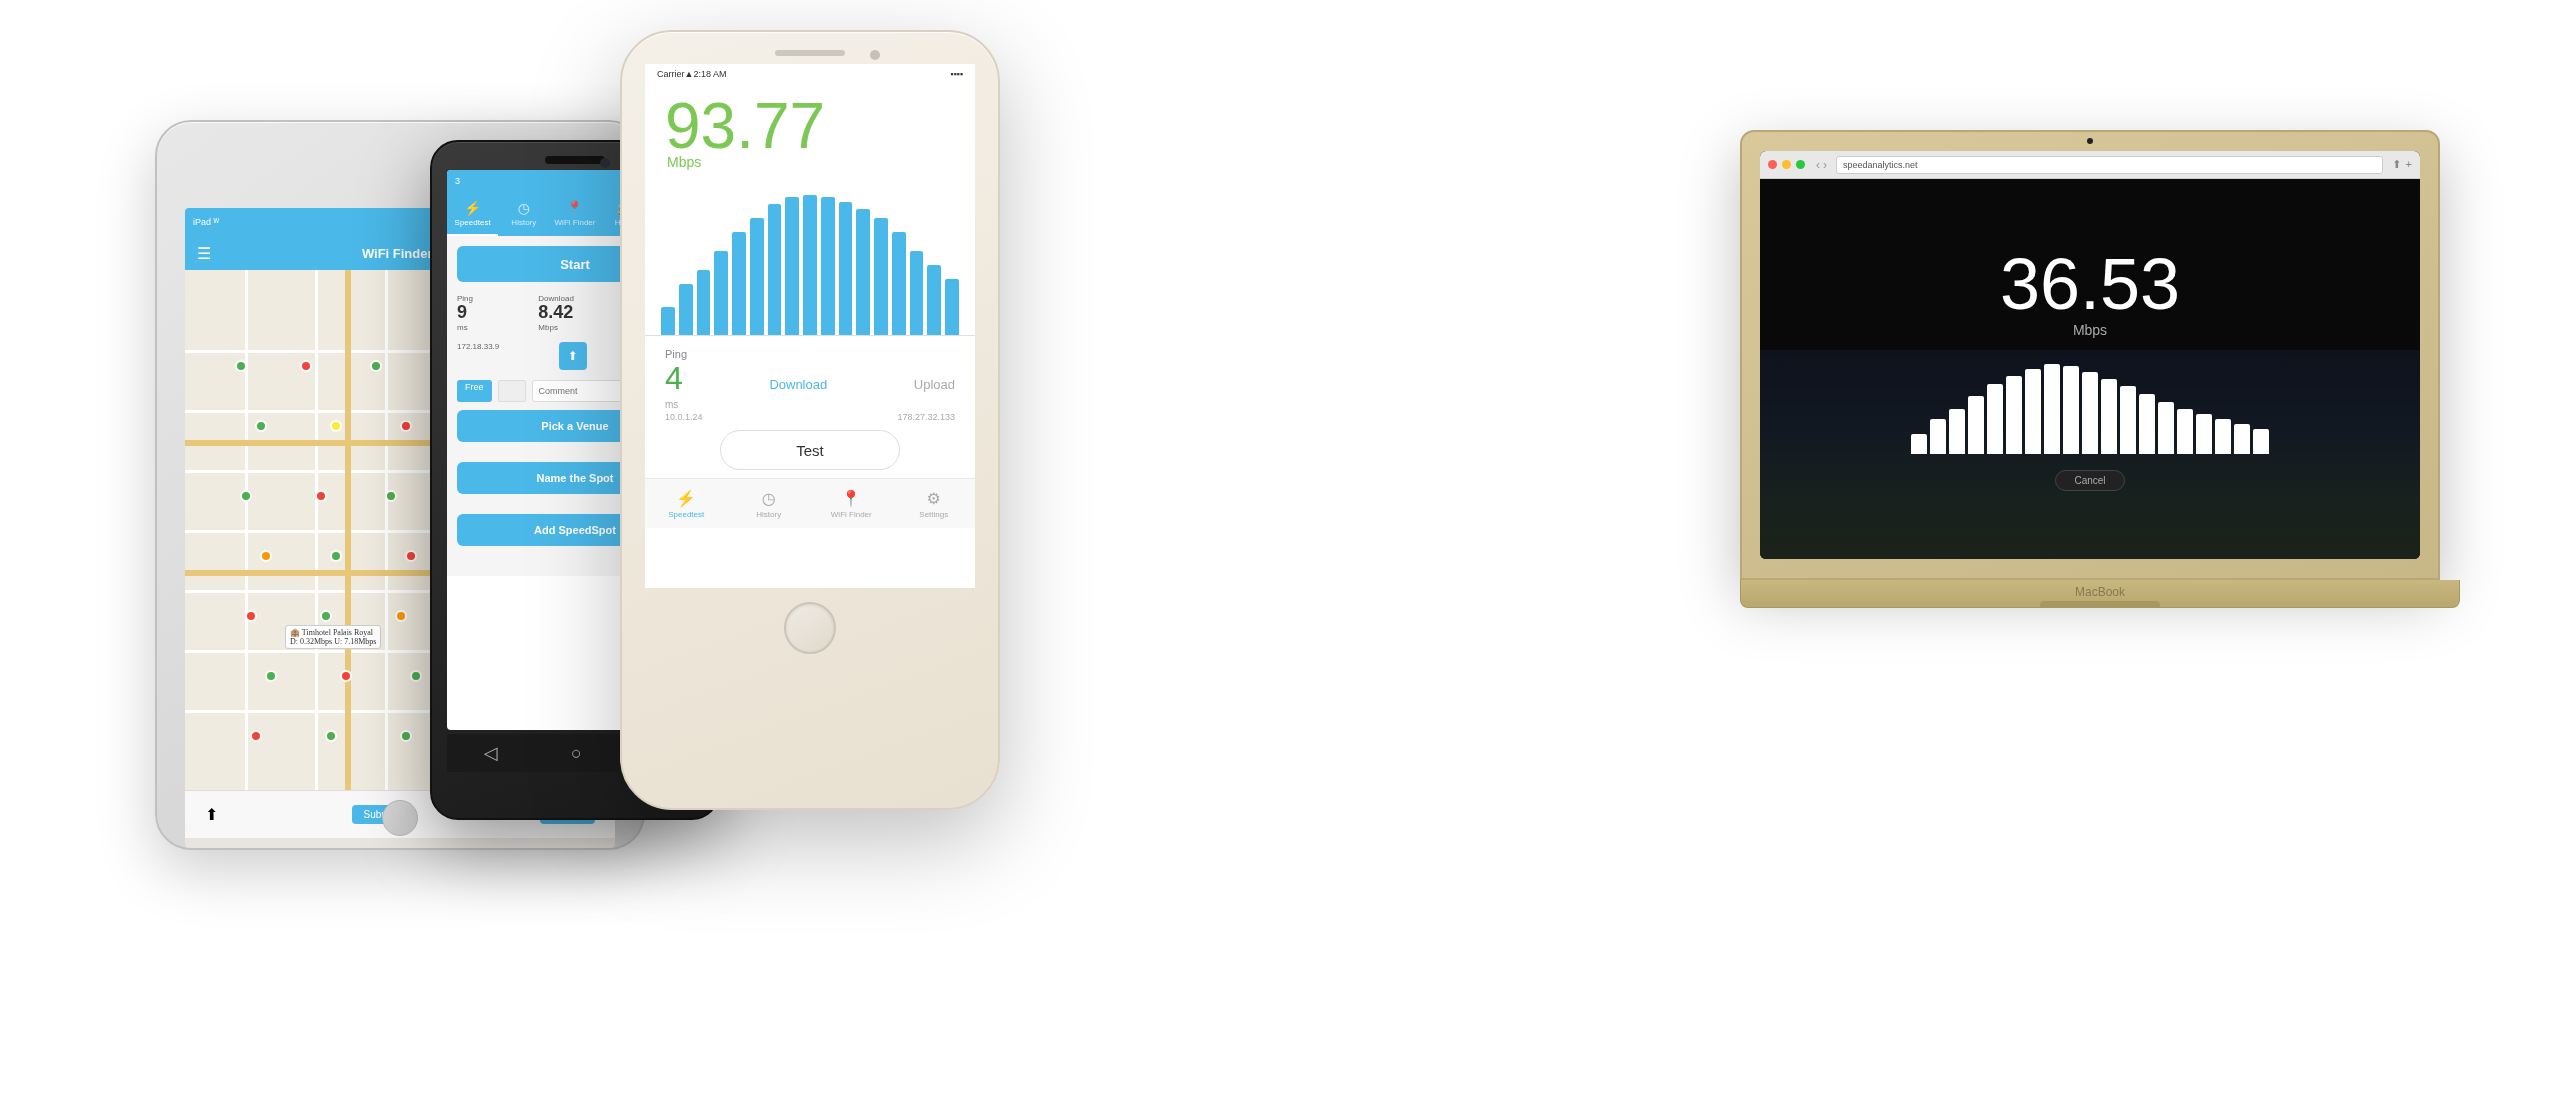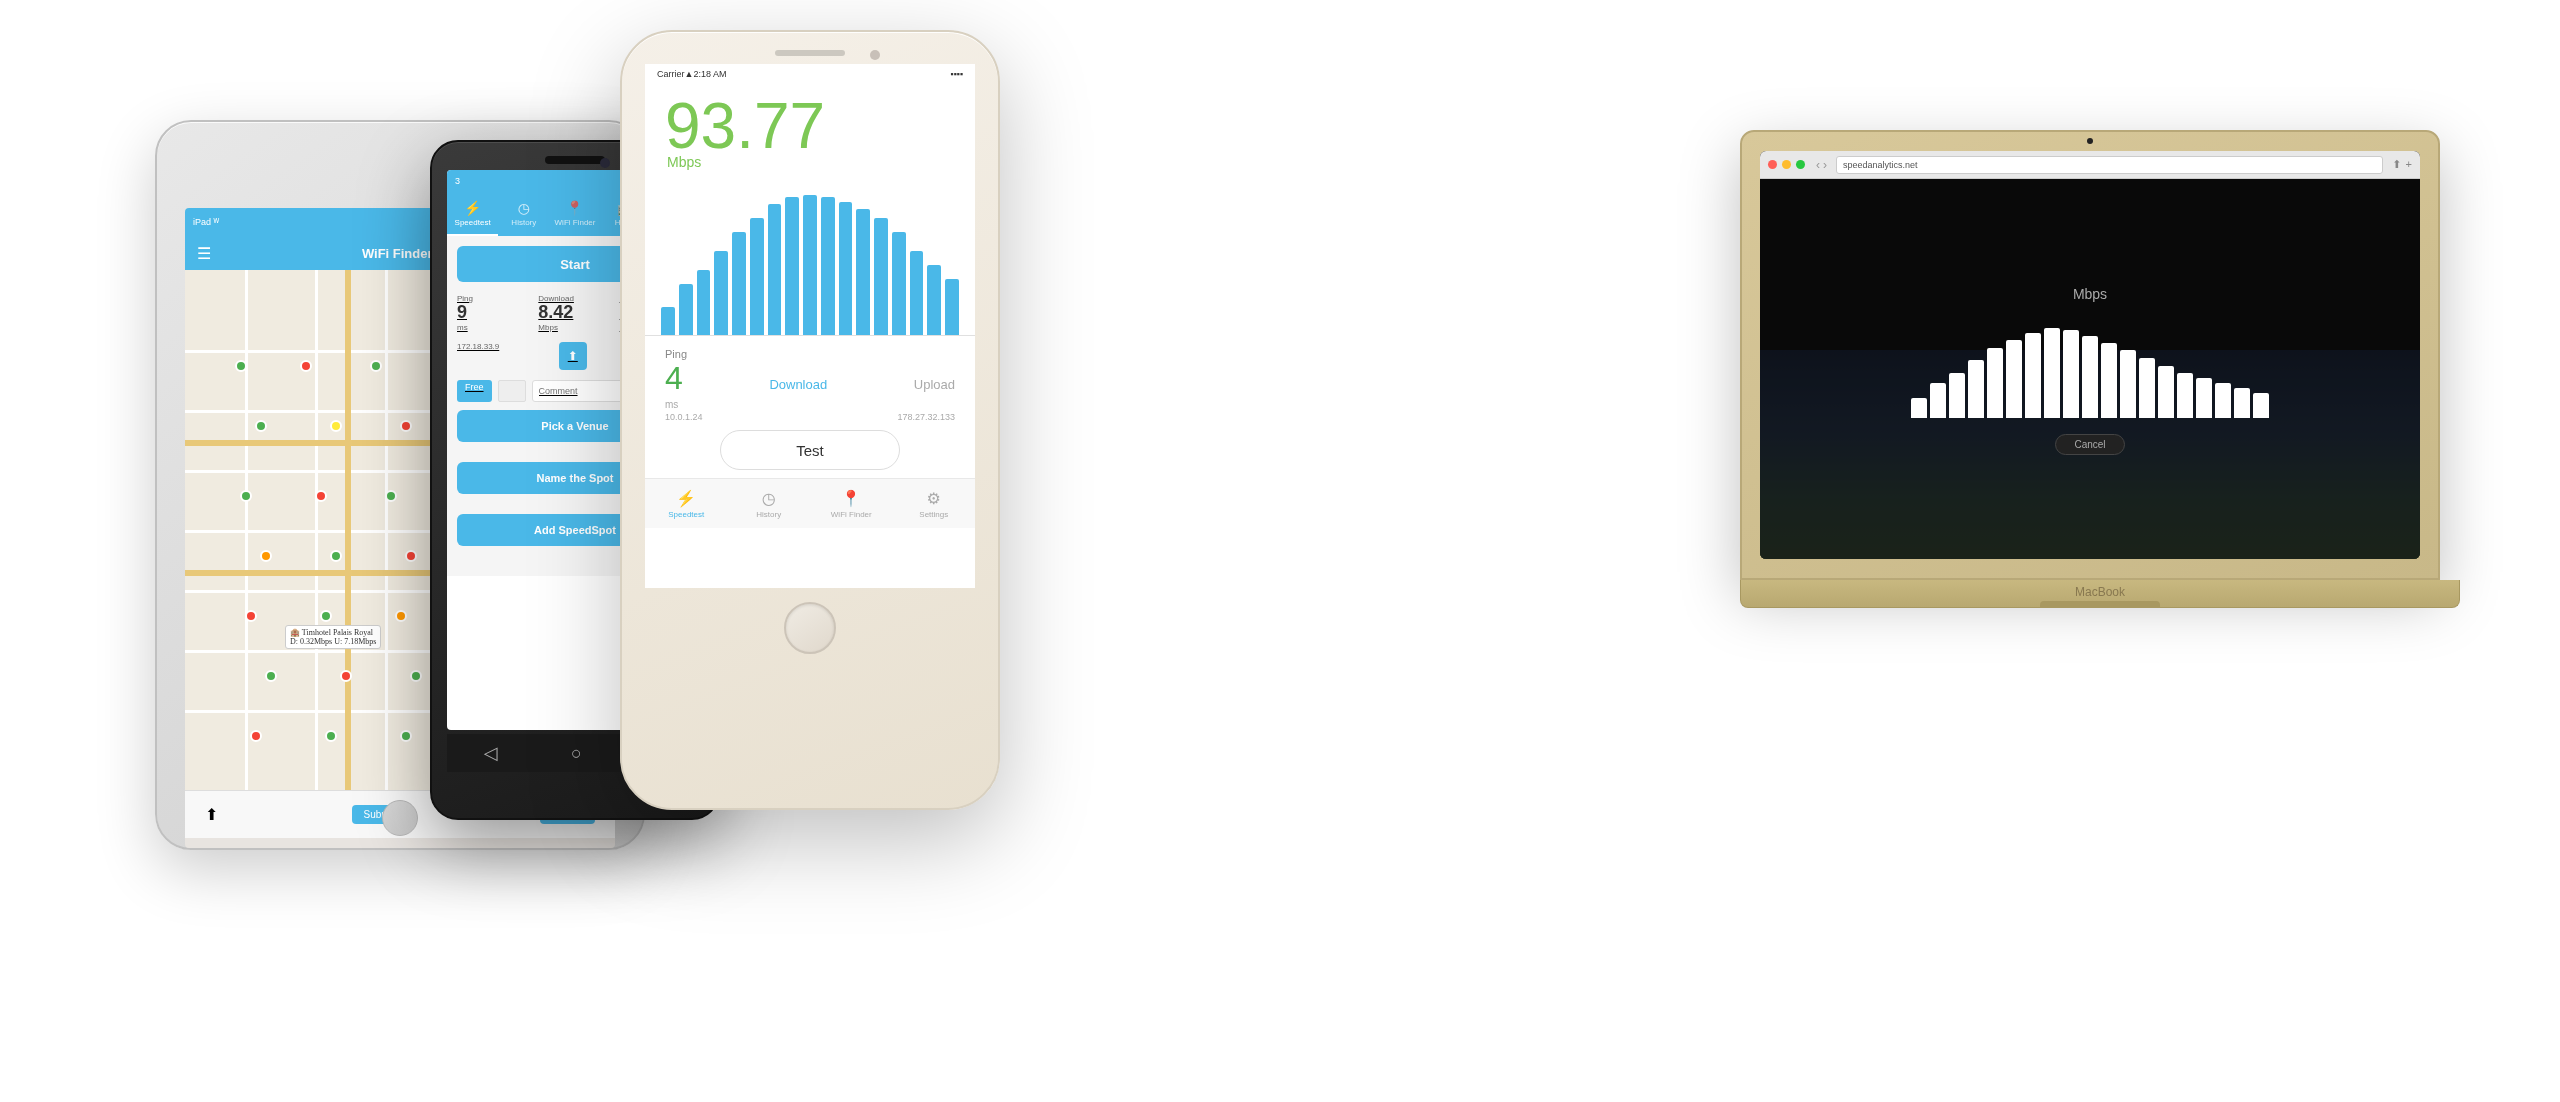--- a/index.html
+++ b/index.html
@@ -272,21 +272,20 @@
       color: white;
       border-bottom: 2px solid white;
     }
     .android-tab-icon { font-size: 14px; }
 
     
     .android-content {
       padding: 10px;
       background: #f5f5f5;
       flex: 1;
-      text-decoration: underline;
     }
     .android-start-btn {
       background: #4ab8e8;
       color: white;
       border: none;
       border-radius: 6px;
       width: 100%;
       height: 36px;
       font-size: 13px;
       font-weight: 600;
@@ -942,20 +941,21 @@
             <span class="browser-icon-btn">+</span>
           </div>
         </div>
 
         <div style="position:relative;height:calc(100% - 28px);background:#0a0a0a;overflow:hidden;">
 
           <div style="position:absolute;bottom:0;left:0;width:100%;height:55%;background:linear-gradient(180deg,#1a2a4a 0%,#2a4060 40%,#3a5a50 70%,#456040 100%);"></div>
           <div style="position:absolute;inset:0;background:rgba(8,8,8,0.7);"></div>
 
           <div style="position:relative;z-index:2;display:flex;flex-direction:column;align-items:center;justify-content:center;height:100%;padding:20px;">
+            <div class="macbook-speed">36.53</div>
             <div class="macbook-unit">Mbps</div>
 
             <div class="macbook-chart" id="macbook-chart-container">
             <div class="macbook-bar" style="height: 20px;"></div>
                 <div class="macbook-bar" style="height: 35px;"></div>
                 <div class="macbook-bar" style="height: 45px;"></div>
                 <div class="macbook-bar" style="height: 58px;"></div>
                 <div class="macbook-bar" style="height: 70px;"></div>
                 <div class="macbook-bar" style="height: 78px;"></div>
                 <div class="macbook-bar" style="height: 85px;"></div>

